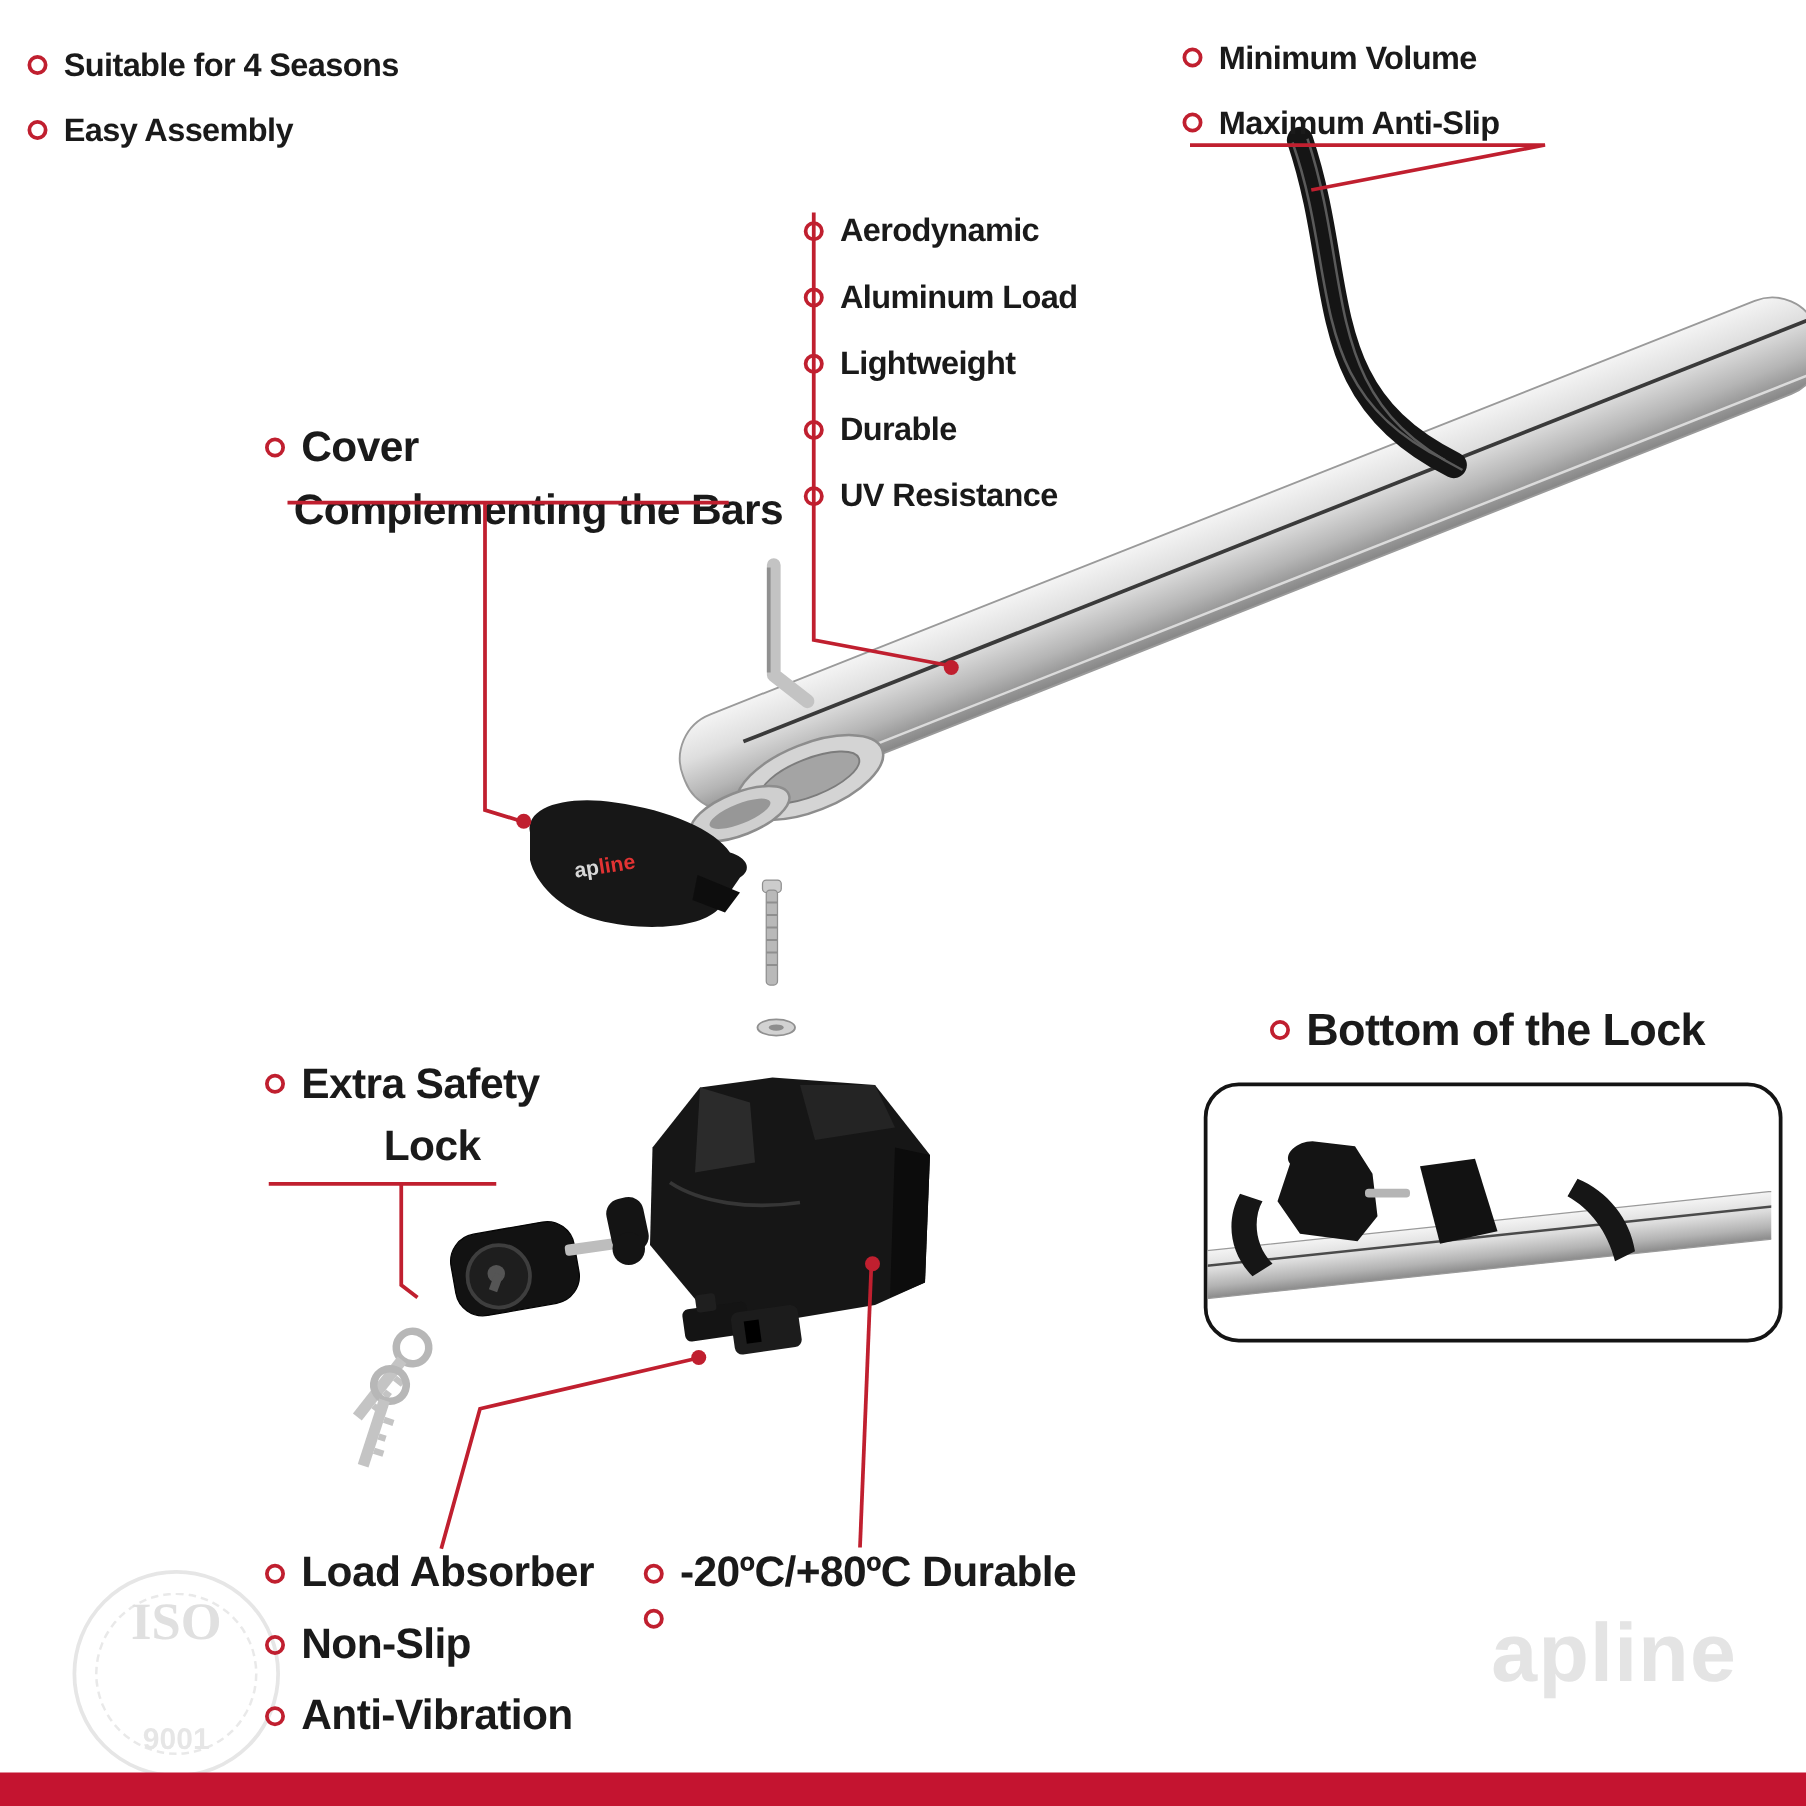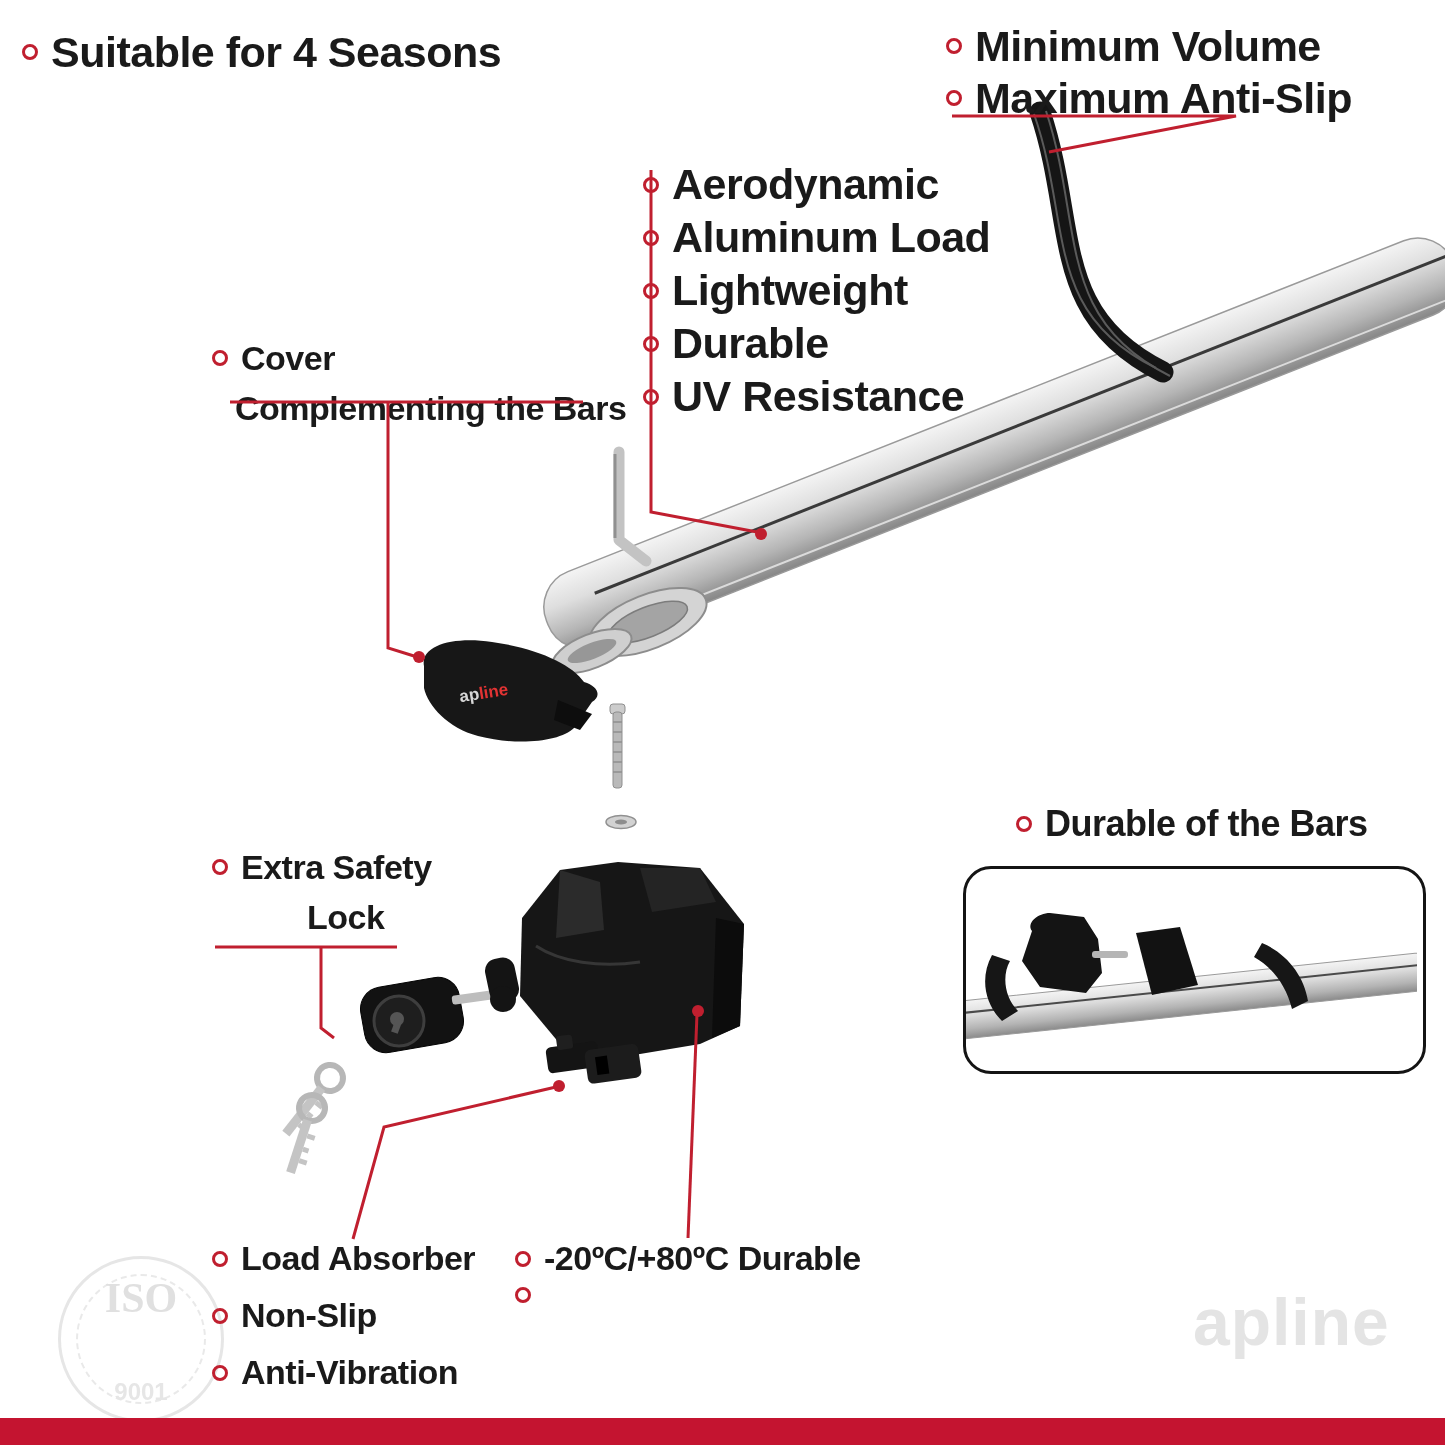--- a/index.html
+++ b/index.html
@@ -7,21 +7,21 @@
     position:relative;width:1445px;height:1445px;background:#ffffff;overflow:hidden;
     font-family:"Liberation Sans",sans-serif;color:#1a1a1a;
   }
   svg{display:block;}
   .layer{position:absolute;left:0;top:0;width:1445px;height:1445px;}
   .overlay{pointer-events:none;z-index:6;}
   .product{z-index:1;}
   .callout{position:absolute;font-weight:700;letter-spacing:-0.5px;z-index:4;}
   .li{display:flex;align-items:center;gap:13px;white-space:nowrap;}
   .bullet{width:10px;height:10px;border:3px solid #c01f2f;border-radius:50%;flex:0 0 auto;}
-  .fs33{font-size:43px;line-height:52px;}
+  .fs33{font-size:26px;line-height:52px;}
   .fs34{font-size:34px;line-height:50px;}
   .fs36{font-size:36px;line-height:48px;}
   .fs34 .li, .fs33 .li, .fs36 .li{white-space:nowrap;}
   .gap57 .li{line-height:57px;}
   .cover-line2{margin-left:23px;}
   .lock-line2{margin-left:95px;}
   .inset-box{
     position:absolute;left:963px;top:866px;width:457px;height:202px;
     border:3px solid #141414;border-radius:28px;z-index:3;background:#ffffff;overflow:hidden;
   }
@@ -135,20 +135,24 @@
       <rect x="586" y="1050" width="54" height="34" rx="6" fill="#1c1c1c"></rect>
       <rect x="596" y="1058" width="12" height="18" fill="#000000"></rect>
     </g>
   </svg>
 
   <div class="callout fs33" style="left:22px;top:26px;">
     <div class="li">
         <span class="bullet"></span>
         <span>Suitable for 4 Seasons</span>
       </div>
+    <div class="li">
+        <span class="bullet"></span>
+        <span>Easy Assembly</span>
+      </div>
   </div>
 
   <div class="callout fs33" style="left:946px;top:20px;">
     <div class="li">
         <span class="bullet"></span>
         <span>Minimum Volume</span>
       </div>
     <div class="li">
         <span class="bullet"></span>
         <span>Maximum Anti-Slip</span>
@@ -190,21 +194,21 @@
     <div class="li">
         <span class="bullet"></span>
         <span>Extra Safety</span>
       </div>
     <div class="lock-line2">Lock</div>
   </div>
 
   <div class="callout fs36" style="left:1016px;top:800px;">
     <div class="li">
         <span class="bullet"></span>
-        <span>Durable of the Bars</span>
+        <span>Bottom of the Lock</span>
       </div>
   </div>
 
   <div class="callout fs34 gap57" style="left:212px;top:1230px;">
     <div class="li">
         <span class="bullet"></span>
         <span>Load Absorber</span>
       </div>
     <div class="li">
         <span class="bullet"></span>

